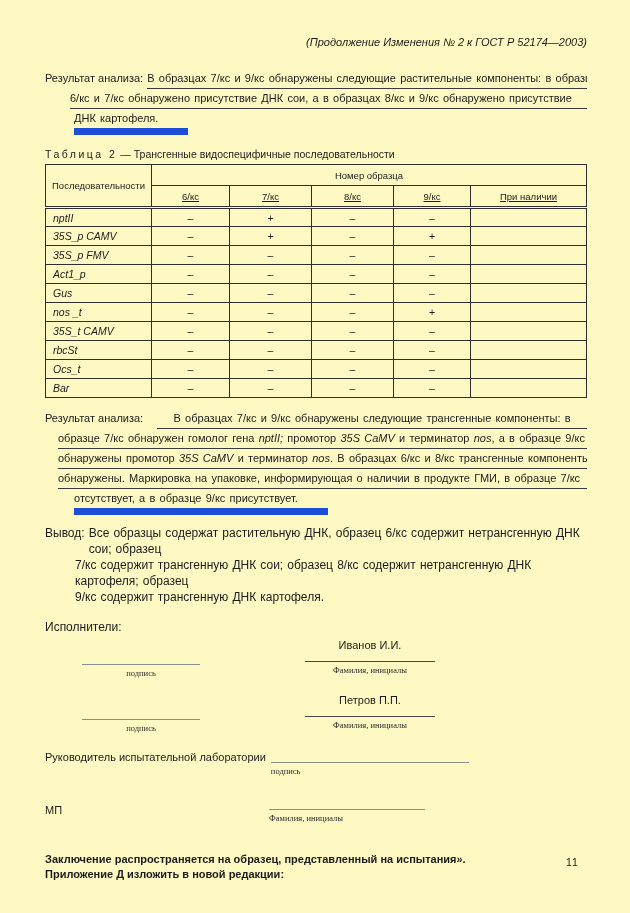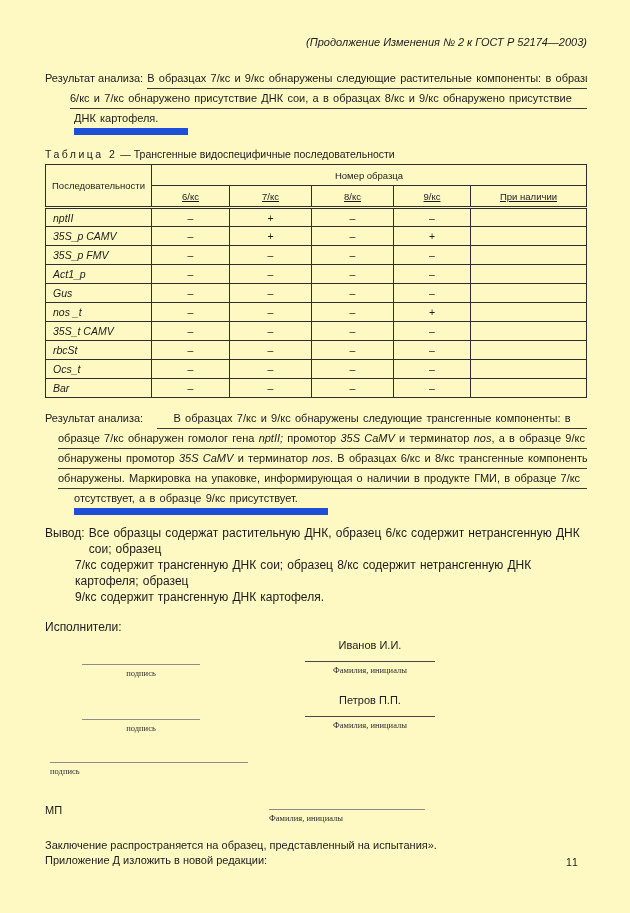--- a/index.html
+++ b/index.html
@@ -79,21 +79,21 @@
   .sig-row.second { margin-top:16px; }
 
   .head-row { display:flex; margin-top:17px; font-size:11px; align-items:flex-start; }
   .head-row .lbl { white-space:nowrap; line-height:14px; }
   .line-group { margin-left:5px; }
   .line-group .fline { height:13px; border-bottom:1px solid #8c8c8c; }
   .line-group.head-line { width:198px; }
   .mp-row { display:flex; margin-top:21px; font-size:11px;align-items:center; }
   .mp-row .line-group { margin-left:207px; width:156px; }
 
-  .footer-notes { margin-top:15px; font-size:11px; line-height:15px; }
+  .footer-notes { margin-top:29px; font-size:11px; line-height:15px;font-weight:bold; }
 
   .page-number {
     position:absolute; left:566px; top:856px;
     font-size:10.5px; letter-spacing:1px;
   }
 </style>
 </head>
 <body>
 
 <div class="page">
@@ -272,20 +272,21 @@
         <div class="blank-line"></div>
         <div class="sig-caption">подпись</div>
       </div>
       <div class="sig-right">
         <div class="name name-line">Петров П.П.</div>
         <div class="sig-caption">Фамилия, инициалы</div>
       </div>
     </div>
 
     <div class="head-row">
+      <span class="lbl">Руководитель испытательной лаборатории</span>
       <div class="line-group head-line">
         <div class="fline"></div>
         <div class="sig-caption">подпись</div>
       </div>
     </div>
 
     <div class="mp-row">
       <span class="lbl">МП</span>
       <div class="line-group">
         <div class="fline"></div>

